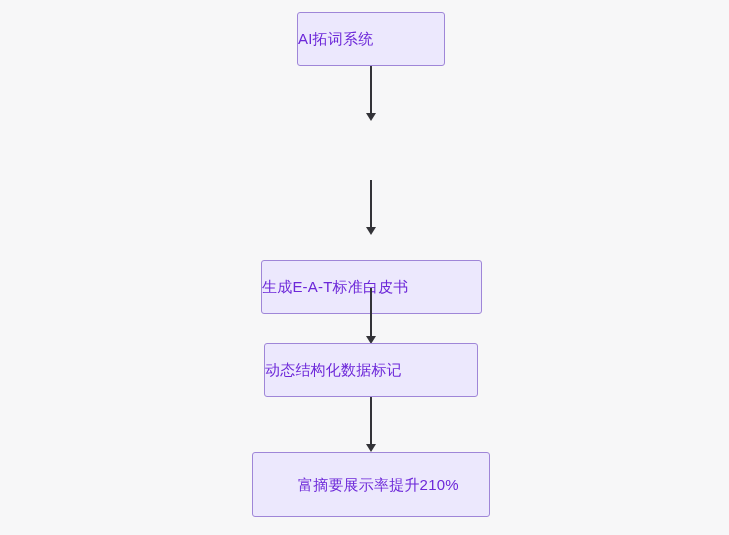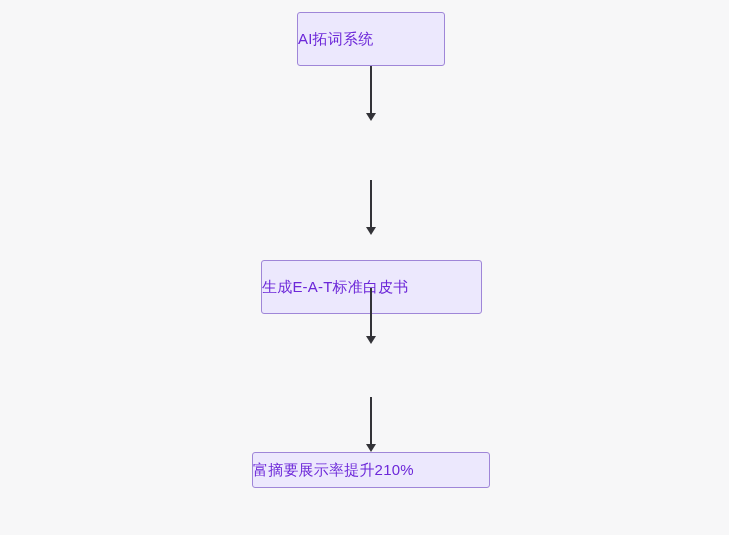--- a/index.html
+++ b/index.html
@@ -63,21 +63,24 @@
   <div class="edge" style="left:370px; top:180px; height:49px;"></div>
   <div class="arrowhead" style="left:366px; top:227px;"></div>
 
   <div class="node" style="left:261px; top:234px; width:221px; height:54px;margin-top:26px;">
     <span>生成E-A-T标准白皮书</span>
   </div>
 
   <div class="edge" style="left:370px; top:288px; height:50px;"></div>
   <div class="arrowhead" style="left:366px; top:336px;"></div>
 
+  <div class="node" style="left:264px; top:343px; width:214px; height:54px;">
+    <span>动态结构化数据标记</span>
+  </div>
 
   <div class="edge" style="left:370px; top:397px; height:49px;"></div>
   <div class="arrowhead" style="left:366px; top:444px;"></div>
 
-  <div class="node" style="left:252px; top:452px; width:238px; height:36px;">
+  <div class="node" style="left:252px; top:452px; width:238px; height:65px;padding-left:45px;">
     <span>富摘要展示率提升210%</span>
   </div>
 
 </div>
 
 </body></html>

